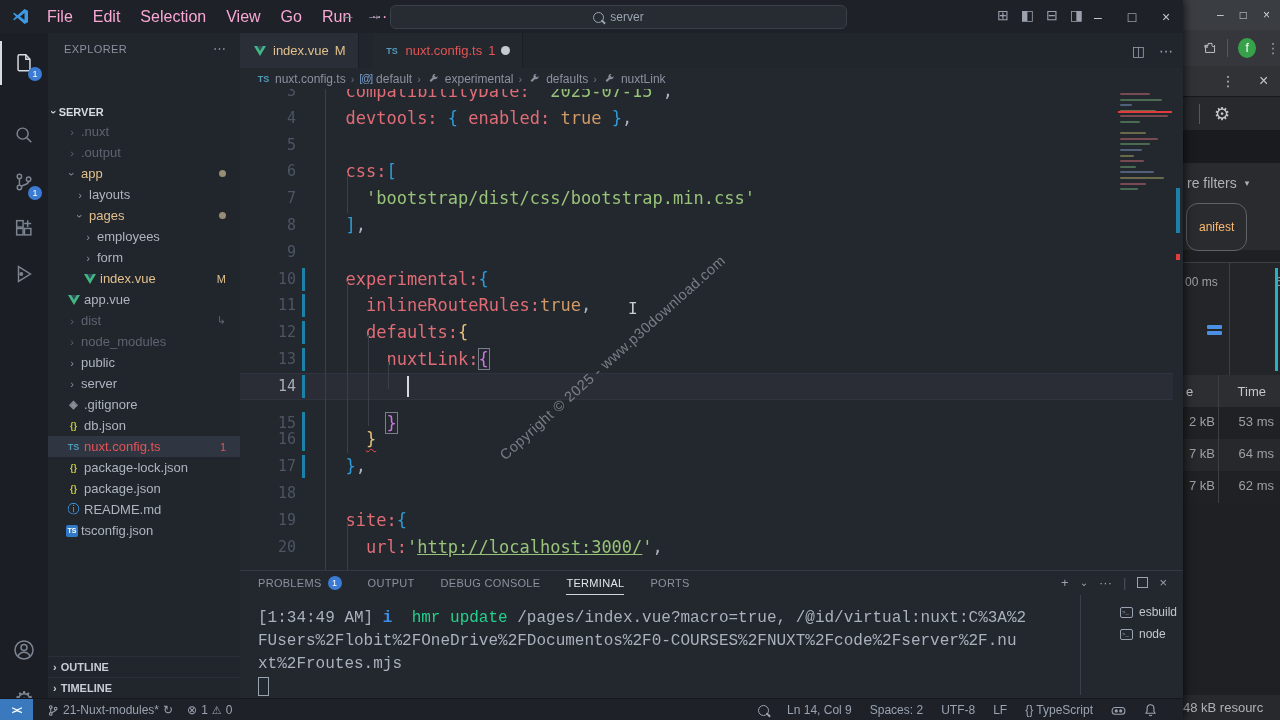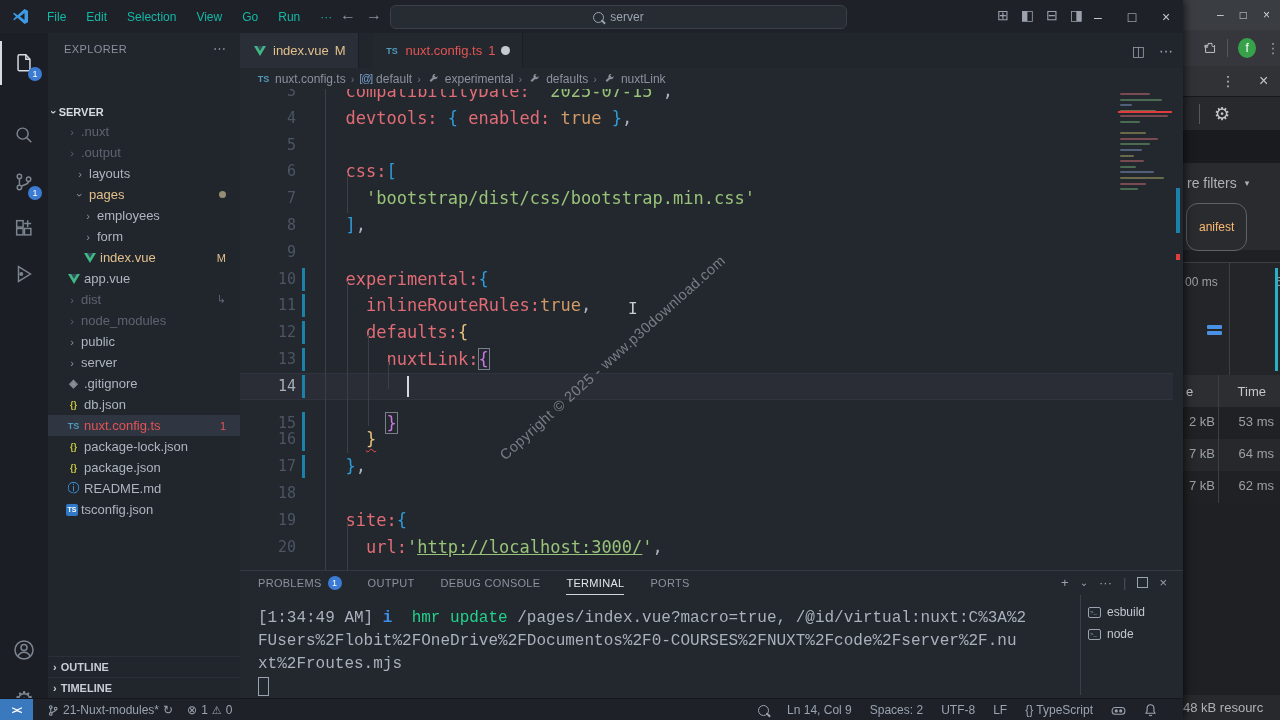--- a/index.html
+++ b/index.html
@@ -5,21 +5,21 @@
   html,body{margin:0;padding:0;background:#14161a;}
   #screen{position:relative;width:1280px;height:720px;overflow:hidden;
     font-family:"Liberation Sans",sans-serif;color:#9aa3b0;font-size:13px;
     -webkit-font-smoothing:antialiased;}
   .abs{position:absolute;}
   
   #vscode{position:absolute;left:0;top:0;width:1183px;height:720px;background:#23272e;box-shadow:2px 0 8px rgba(0,0,0,.6);z-index:2;}
   
   #titlebar{position:absolute;left:0;top:0;width:1183px;height:33px;background:#1e2127;border-bottom:1px solid #16181d;}
   #menubar{position:absolute;left:38px;top:0;height:33px;display:flex;align-items:center;gap:2px;}
-  .menu-item{padding:4px 9px;color:#14b8a6;font-size:12px;border-radius:4px;}
+  .menu-item{padding:4px 9px;color:#f9a8d4;font-size:16px;border-radius:4px;}
   .nav-arrow{position:absolute;top:6px;color:#8b929e;font-size:16px;}
   #searchbox{position:absolute;left:390px;top:5px;width:455px;height:22px;background:#272c33;border:1px solid #3a4048;border-radius:6px;display:flex;align-items:center;justify-content:center;gap:6px;color:#9aa3b0;font-size:12px;}
   .layout-icons{position:absolute;top:7px;right:100px;display:flex;gap:12px;font-size:14px;color:#9ba2ad;}
   .win-ctl{position:absolute;top:0;height:33px;width:34px;display:flex;align-items:center;justify-content:center;color:#c3c8cf;font-size:14px;}
   
   #activitybar{position:absolute;left:0;top:33px;width:48px;height:665px;background:#1b1e24;}
   .act-ico{position:absolute;left:0;width:48px;height:44px;display:flex;align-items:center;justify-content:center;color:#7d8591;}
   .act-ico.active{color:#d7dce2;box-shadow:inset 2px 0 0 #d7dce2;}
   .badge{position:absolute;right:6px;bottom:4px;background:#3b7bd4;color:#fff;border-radius:50%;width:14px;height:14px;font-size:9px;display:flex;align-items:center;justify-content:center;}
   
@@ -101,21 +101,21 @@
   .pbadge{background:#3b7bd4;color:#fff;border-radius:50%;width:14px;height:14px;font-size:9px;display:flex;align-items:center;justify-content:center;}
   #panel-actions{position:absolute;right:16px;top:4px;display:flex;align-items:center;gap:11px;color:#9aa3b0;font-size:13px;}
   .pa-sep{color:#4a515c;}
   .pa-max{width:9px;height:9px;border:1px solid #9aa3b0;}
   #term-out{position:absolute;left:18px;top:36px;font-family:Liberation Mono, monospace;font-size:16px;line-height:23px;color:#a9b1bc;white-space:pre;}
   .t-i{color:#3b8eea;font-weight:bold;}
   .t-g{color:#23d18b;}
   #term-caret{position:absolute;left:18px;top:106px;width:9px;height:17px;border:1px solid #9aa3b0;}
   #term-sep{position:absolute;left:840px;top:24px;width:1px;height:100px;background:#3a404a;}
   #term-list{position:absolute;left:848px;top:30px;width:95px;}
-  .term-item{display:flex;align-items:center;gap:6px;height:22px;color:#c3c8cf;font-size:12px;}
+  .term-item{display:flex;align-items:center;gap:6px;height:22px;color:#c3c8cf;font-size:12px;margin-left:32px;}
   .term-ico{width:13px;height:11px;border:1px solid #9aa3b0;border-radius:2px;font-size:6px;display:flex;align-items:center;justify-content:flex-start;padding-left:1px;color:#9aa3b0;box-sizing:border-box;}
   
   #statusbar{position:absolute;left:0;top:698px;width:1183px;height:22px;background:#1e2127;border-top:1px solid #16181d;display:flex;align-items:center;font-size:12px;color:#9aa3b0;}
   #remote{width:33px;height:22px;background:#3a79bd;color:#fff;display:flex;align-items:center;justify-content:center;font-size:10px;font-weight:bold;letter-spacing:-1px;}
   .sb-item{display:flex;align-items:center;gap:4px;margin-left:14px;white-space:nowrap;}
   .sb-right{position:absolute;right:26px;display:flex;align-items:center;gap:18px;}
   .mag{position:relative;width:9px;height:9px;border:1.5px solid #9aa3b0;border-radius:50%;display:inline-block;}
   .mag::after{content:"";position:absolute;left:7px;top:8px;width:5px;height:1.5px;background:#9aa3b0;transform:rotate(45deg);}
   
   #browser{position:absolute;left:1183px;top:0;width:97px;height:720px;background:#1f2023;z-index:1;}
@@ -242,20 +242,25 @@
         <span>SERVER</span>
       </div>
       <div id="tree">
           <div class="tree-row dim" style="padding-left: 18px;">
             <span class="chev">›</span>
             <span class="lbl">.nuxt</span>
           </div>
           <div class="tree-row dim" style="padding-left: 18px;">
             <span class="chev">›</span>
             <span class="lbl">.output</span>
+          </div>
+          <div class="tree-row mod" style="padding-left: 18px;">
+            <span class="chev open">›</span>
+            <span class="lbl">app</span>
+            <span class="tree-badge dot"></span>
           </div>
           <div class="tree-row" style="padding-left: 26px;">
             <span class="chev">›</span>
             <span class="lbl">layouts</span>
           </div>
           <div class="tree-row mod" style="padding-left: 26px;">
             <span class="chev open">›</span>
             <span class="lbl">pages</span>
             <span class="tree-badge dot"></span>
           </div>

